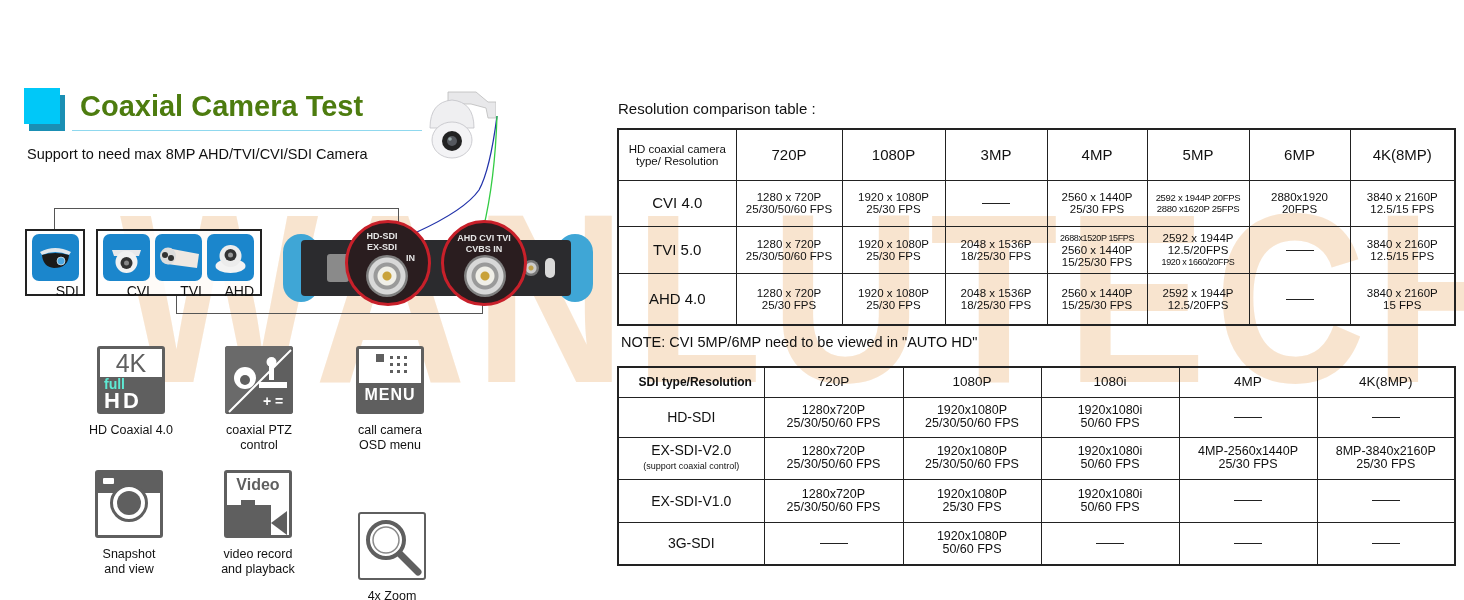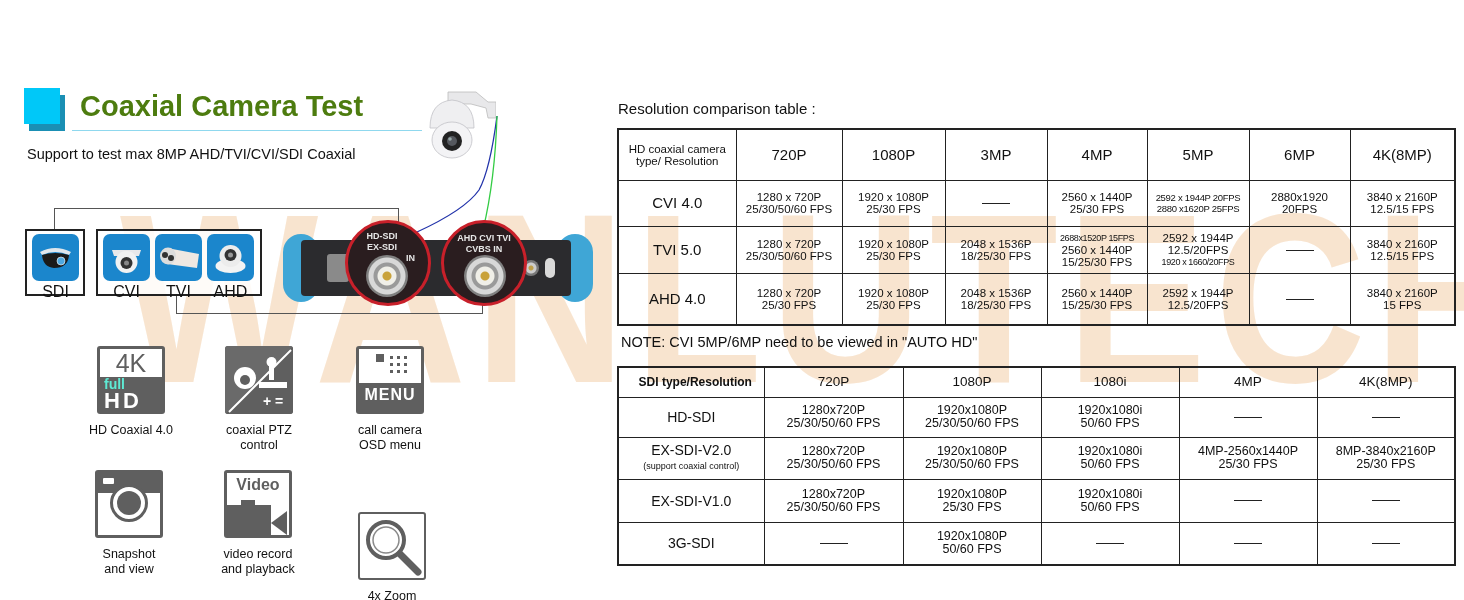--- a/index.html
+++ b/index.html
@@ -19,21 +19,21 @@
   .title-sq-back { position: absolute; left: 5px; top: 7px; width: 36px; height: 36px; background: #1a8fb4; }
   .title-sq { position: absolute; left: 0; top: 0; width: 36px; height: 36px; background: #00c8f8; }
   .title-text { position: absolute; left: 56px; top: 2px; font-size: 29px; font-weight: bold; white-space: nowrap; color: #4d7c0f; }
   .title-underline { position: absolute; left: 48px; top: 42px; width: 350px; height: 1px; background: #8fd8ee; }
   .subtitle { left: 27px; top: 146px; font-size: 14.5px; white-space: nowrap; color: #111; }
 
   
   .wire { position: absolute; border-color: #555; border-style: solid; z-index: 1; }
   .cam-box { position: absolute; border: 2px solid #222; background: rgba(255,255,255,0.85); z-index: 2; }
   .cam-icon { position: absolute; width: 47px; height: 47px; border-radius: 7px; background: #1b86cc; overflow: hidden; }
-  .cam-label { position: absolute; font-size: 16px; width: 47px; text-align: center; color: #111; }
+  .cam-label { position: absolute; font-size: 14px; width: 47px; text-align: right; color: #111; }
 
   
   .device { left: 283px; top: 234px; width: 310px; height: 68px; }
   .dev-body { position: absolute; left: 18px; top: 6px; width: 270px; height: 56px; background: #2b2b2e; border-radius: 4px; }
   .dev-bumper { position: absolute; top: 0; width: 36px; height: 68px; background: #3fa6d6; border-radius: 18px; }
   .port-circle { position: absolute; width: 86px; height: 86px; border-radius: 50%; background: #2a1d1f; border: 3px solid #c8202a; }
   .port-text { position: absolute; color: #e6e6e6; font-size: 9px; font-weight: bold; text-align: center; white-space: nowrap; line-height: 10px; }
   .bnc { position: absolute; width: 42px; height: 42px; border-radius: 50%; background: radial-gradient(circle, #c9a23a 0 4px, #f0efe8 5px 9px, #9a9a9a 10px 13px, #d8d8d8 14px 18px, #808080 19px 21px); }
 
   
@@ -67,21 +67,21 @@
 <body>
 
 <div class="watermark">WANLUTECH</div>
 
 <div class="layer title-block">
   <div class="title-sq-back"></div>
   <div class="title-sq"></div>
   <div class="title-text">Coaxial Camera Test</div>
   <div class="title-underline"></div>
 </div>
-<div class="layer subtitle">Support to test max 8MP AHD/TVI/CVI/SDI Coaxial</div>
+<div class="layer subtitle">Support to need max 8MP AHD/TVI/CVI/SDI Camera</div>
 
 <div class="layer ptz">
   <svg width="70" height="80" viewBox="0 0 70 80">
     <path d="M22 10 L50 10 L62 20 L70 20 L70 36 L62 36 L60 26 L45 22 L22 22 Z" fill="#e8e8ea" stroke="#bbb" stroke-width="0.8"></path>
     <path d="M4 46 Q4 20 26 18 Q48 20 48 46 Z" fill="#efeff1" stroke="#c2c2c6" stroke-width="0.8"></path>
     <ellipse cx="26" cy="58" rx="20" ry="18" fill="#f3f3f5" stroke="#c2c2c6" stroke-width="0.8"></ellipse>
     <circle cx="26" cy="59" r="10" fill="#222"></circle>
     <circle cx="26" cy="59" r="5" fill="#55585e"></circle>
     <circle cx="24" cy="57" r="1.8" fill="#9aa"></circle>
   </svg>

